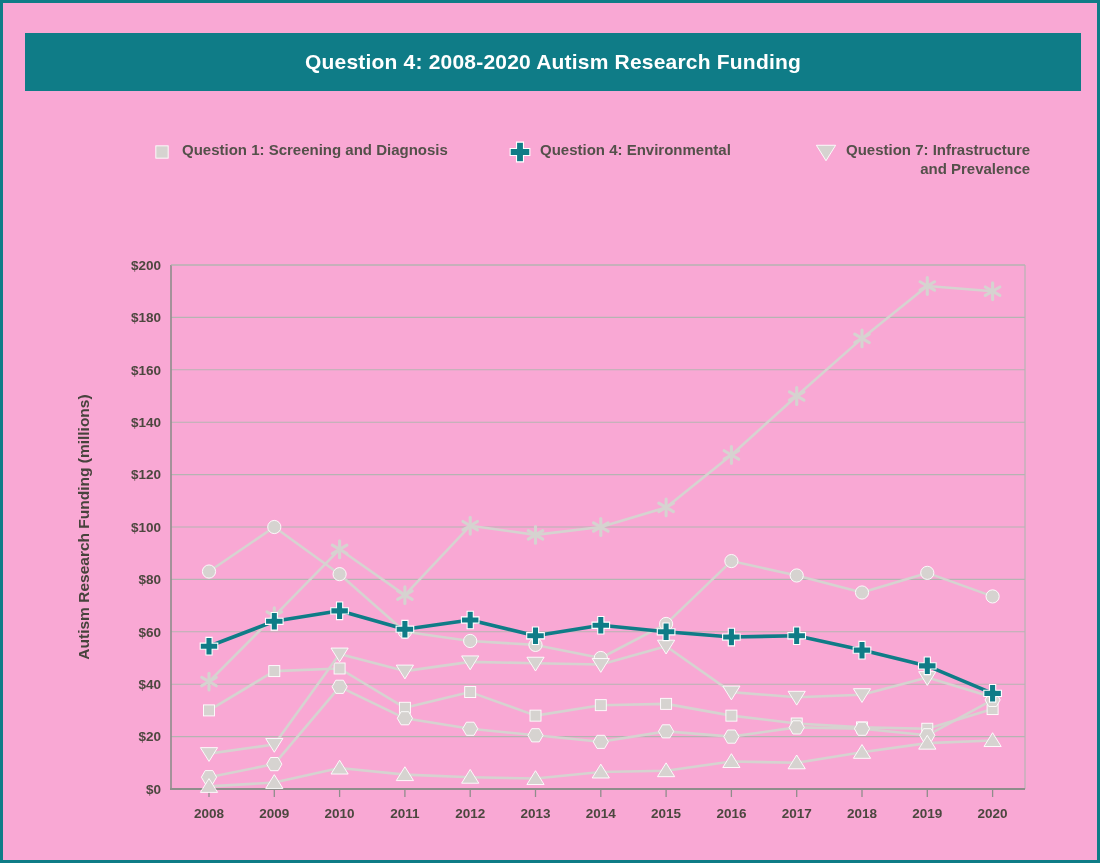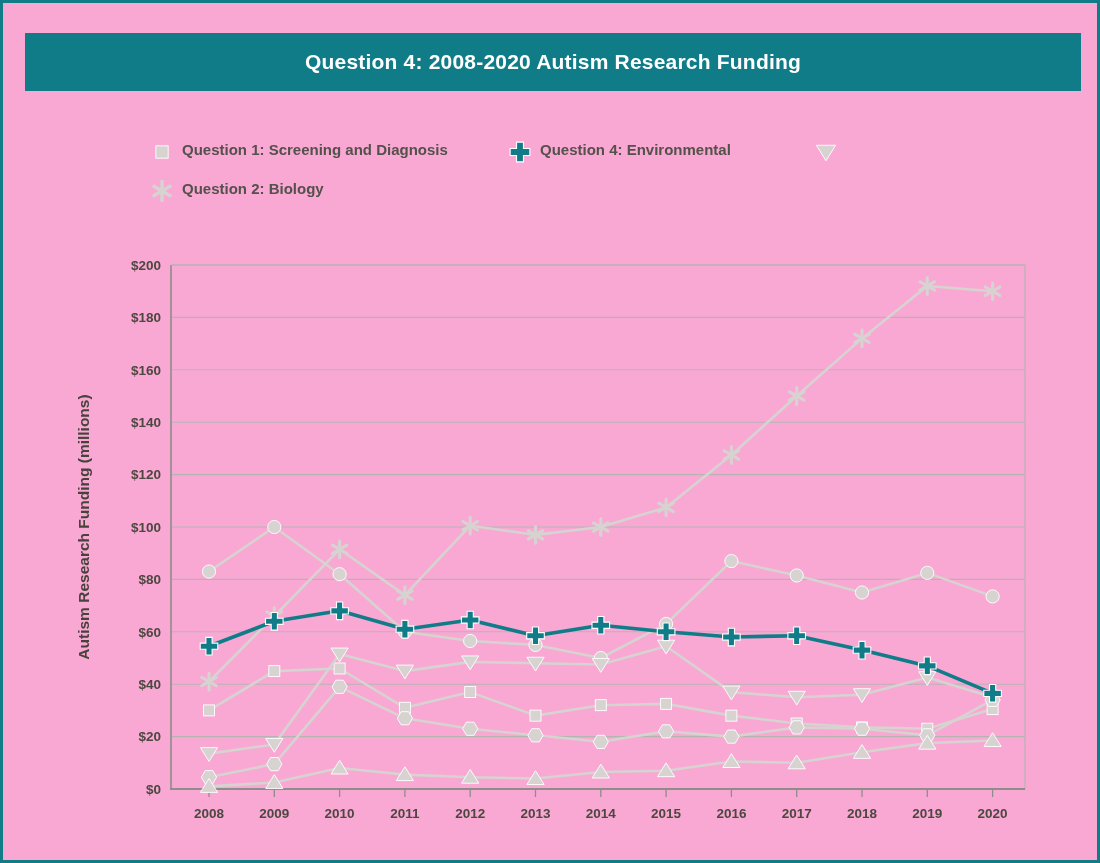--- a/index.html
+++ b/index.html
@@ -42,45 +42,36 @@
     <span>Question 4: 2008-2020 Autism Research Funding</span>
   </div>
 
   <div class="legend" id="legend">
       <div class="legend-col c1">
         <div class="legend-item">
           <svg width="22" height="22">
             <rect x="4.84" y="4.84" width="12.32" height="12.32" fill="#d6d3d0" stroke="#ffffff" stroke-width="0.9"></rect>
           </svg>
           <span class="legend-label">Question 1: Screening and Diagnosis</span>
-        </div>
-        <div class="legend-item">
-          <svg width="22" height="22">
-            <g>
-              <line x1="11" y1="1.5919999999999987" x2="11" y2="20.408" stroke="#d6d3d0" stroke-width="3.4720000000000004" stroke-linecap="round" transform="rotate(0 11 11)"></line>
-              <line x1="11" y1="1.5919999999999987" x2="11" y2="20.408" stroke="#d6d3d0" stroke-width="3.4720000000000004" stroke-linecap="round" transform="rotate(60 11 11)"></line>
-              <line x1="11" y1="1.5919999999999987" x2="11" y2="20.408" stroke="#d6d3d0" stroke-width="3.4720000000000004" stroke-linecap="round" transform="rotate(120 11 11)"></line>
-            </g>
-          </svg>
-          <span class="legend-label">Question 2: Biology</span>
         </div>
       </div>
       <div class="legend-col c2">
         <div class="legend-item">
           <svg width="22" height="22">
             <path d="M 7.528 1.1439999999999984 h 6.944000000000001 v 6.384000000000001 h 6.384000000000001 v 6.944000000000001 h -6.384000000000001 v 6.384000000000001 h -6.944000000000001 v -6.384000000000001 h -6.384000000000001 v -6.944000000000001 h 6.384000000000001 Z" fill="#0f7c87" stroke="#ffffff" stroke-width="1.1"></path>
           </svg>
           <span class="legend-label">Question 4: Environmental</span>
         </div>
       </div>
       <div class="legend-col c3">
         <div class="legend-item">
           <svg width="22" height="22">
             <polygon points="11,19.736 1.3680000000000003,4.279999999999999 20.631999999999998,4.279999999999999" fill="#d6d3d0" stroke="#ffffff" stroke-width="0.9"></polygon>
           </svg>
+          <span class="legend-label"><span>Question 7: Infrastructure</span><span class="line2">and Prevalence</span></span>
         </div>
       </div>
     </div>
 
   <div class="ylabel">Autism Research Funding (millions)</div>
 
   <svg class="chart" id="chart" width="1100" height="863" viewBox="0 0 1100 863">
       <g>
         <line x1="168" y1="786" x2="1022" y2="786" stroke="#b6b4b2" stroke-width="0"></line>
         <line x1="168" y1="733.6" x2="1022" y2="733.6" stroke="#b6b4b2" stroke-width="1.1"></line>

